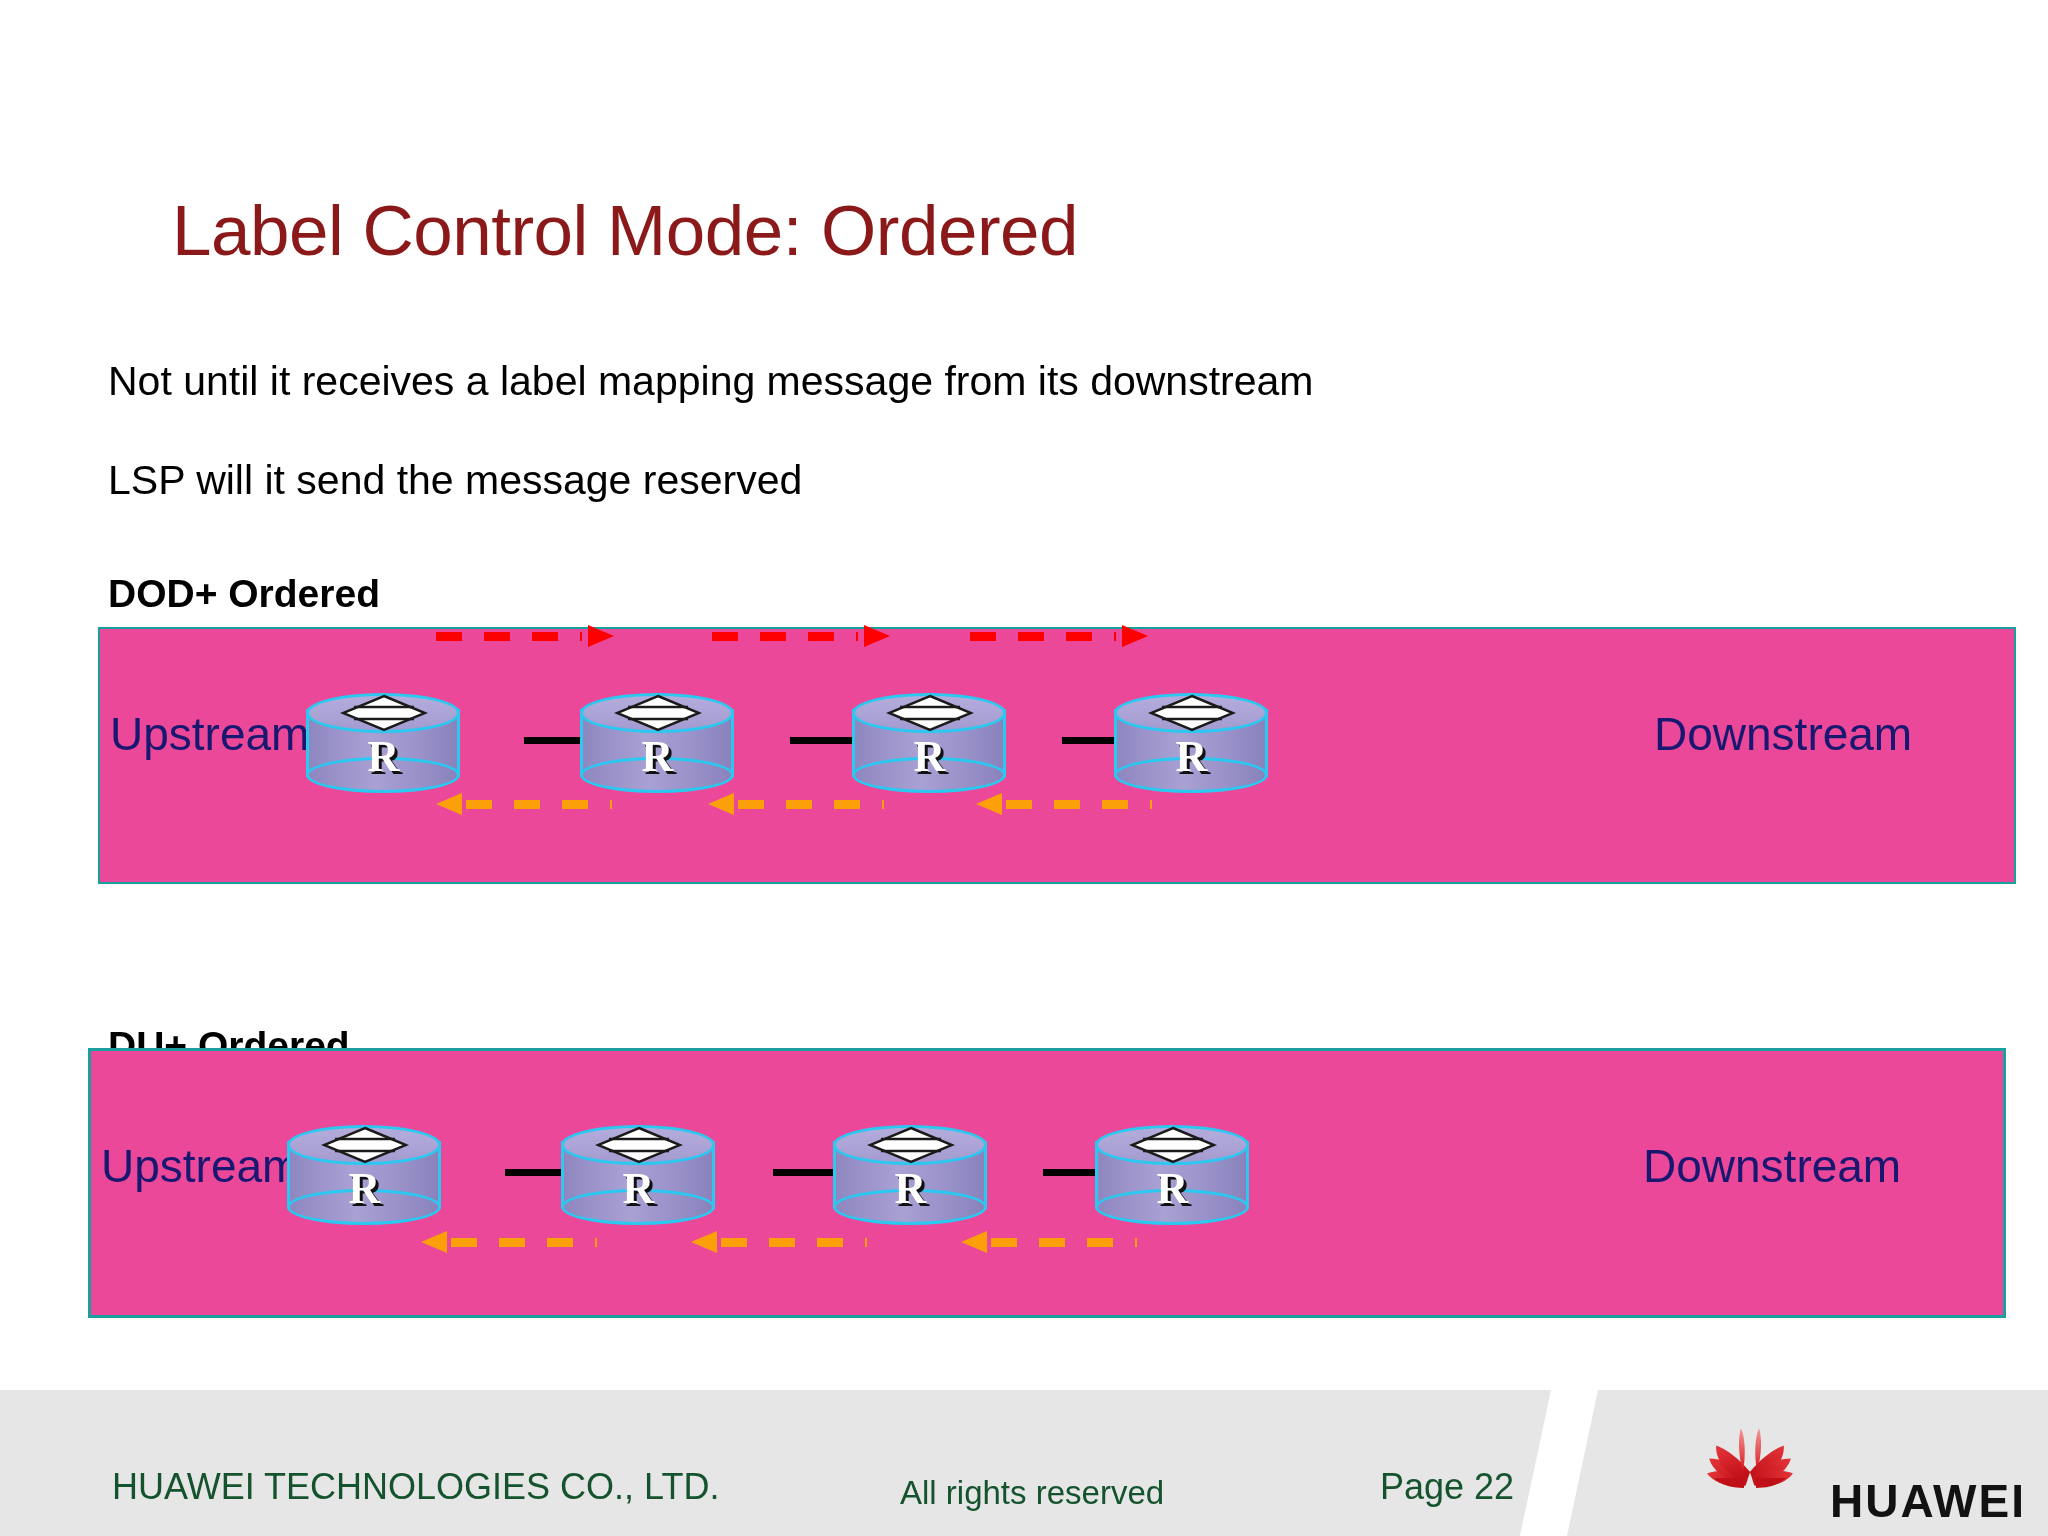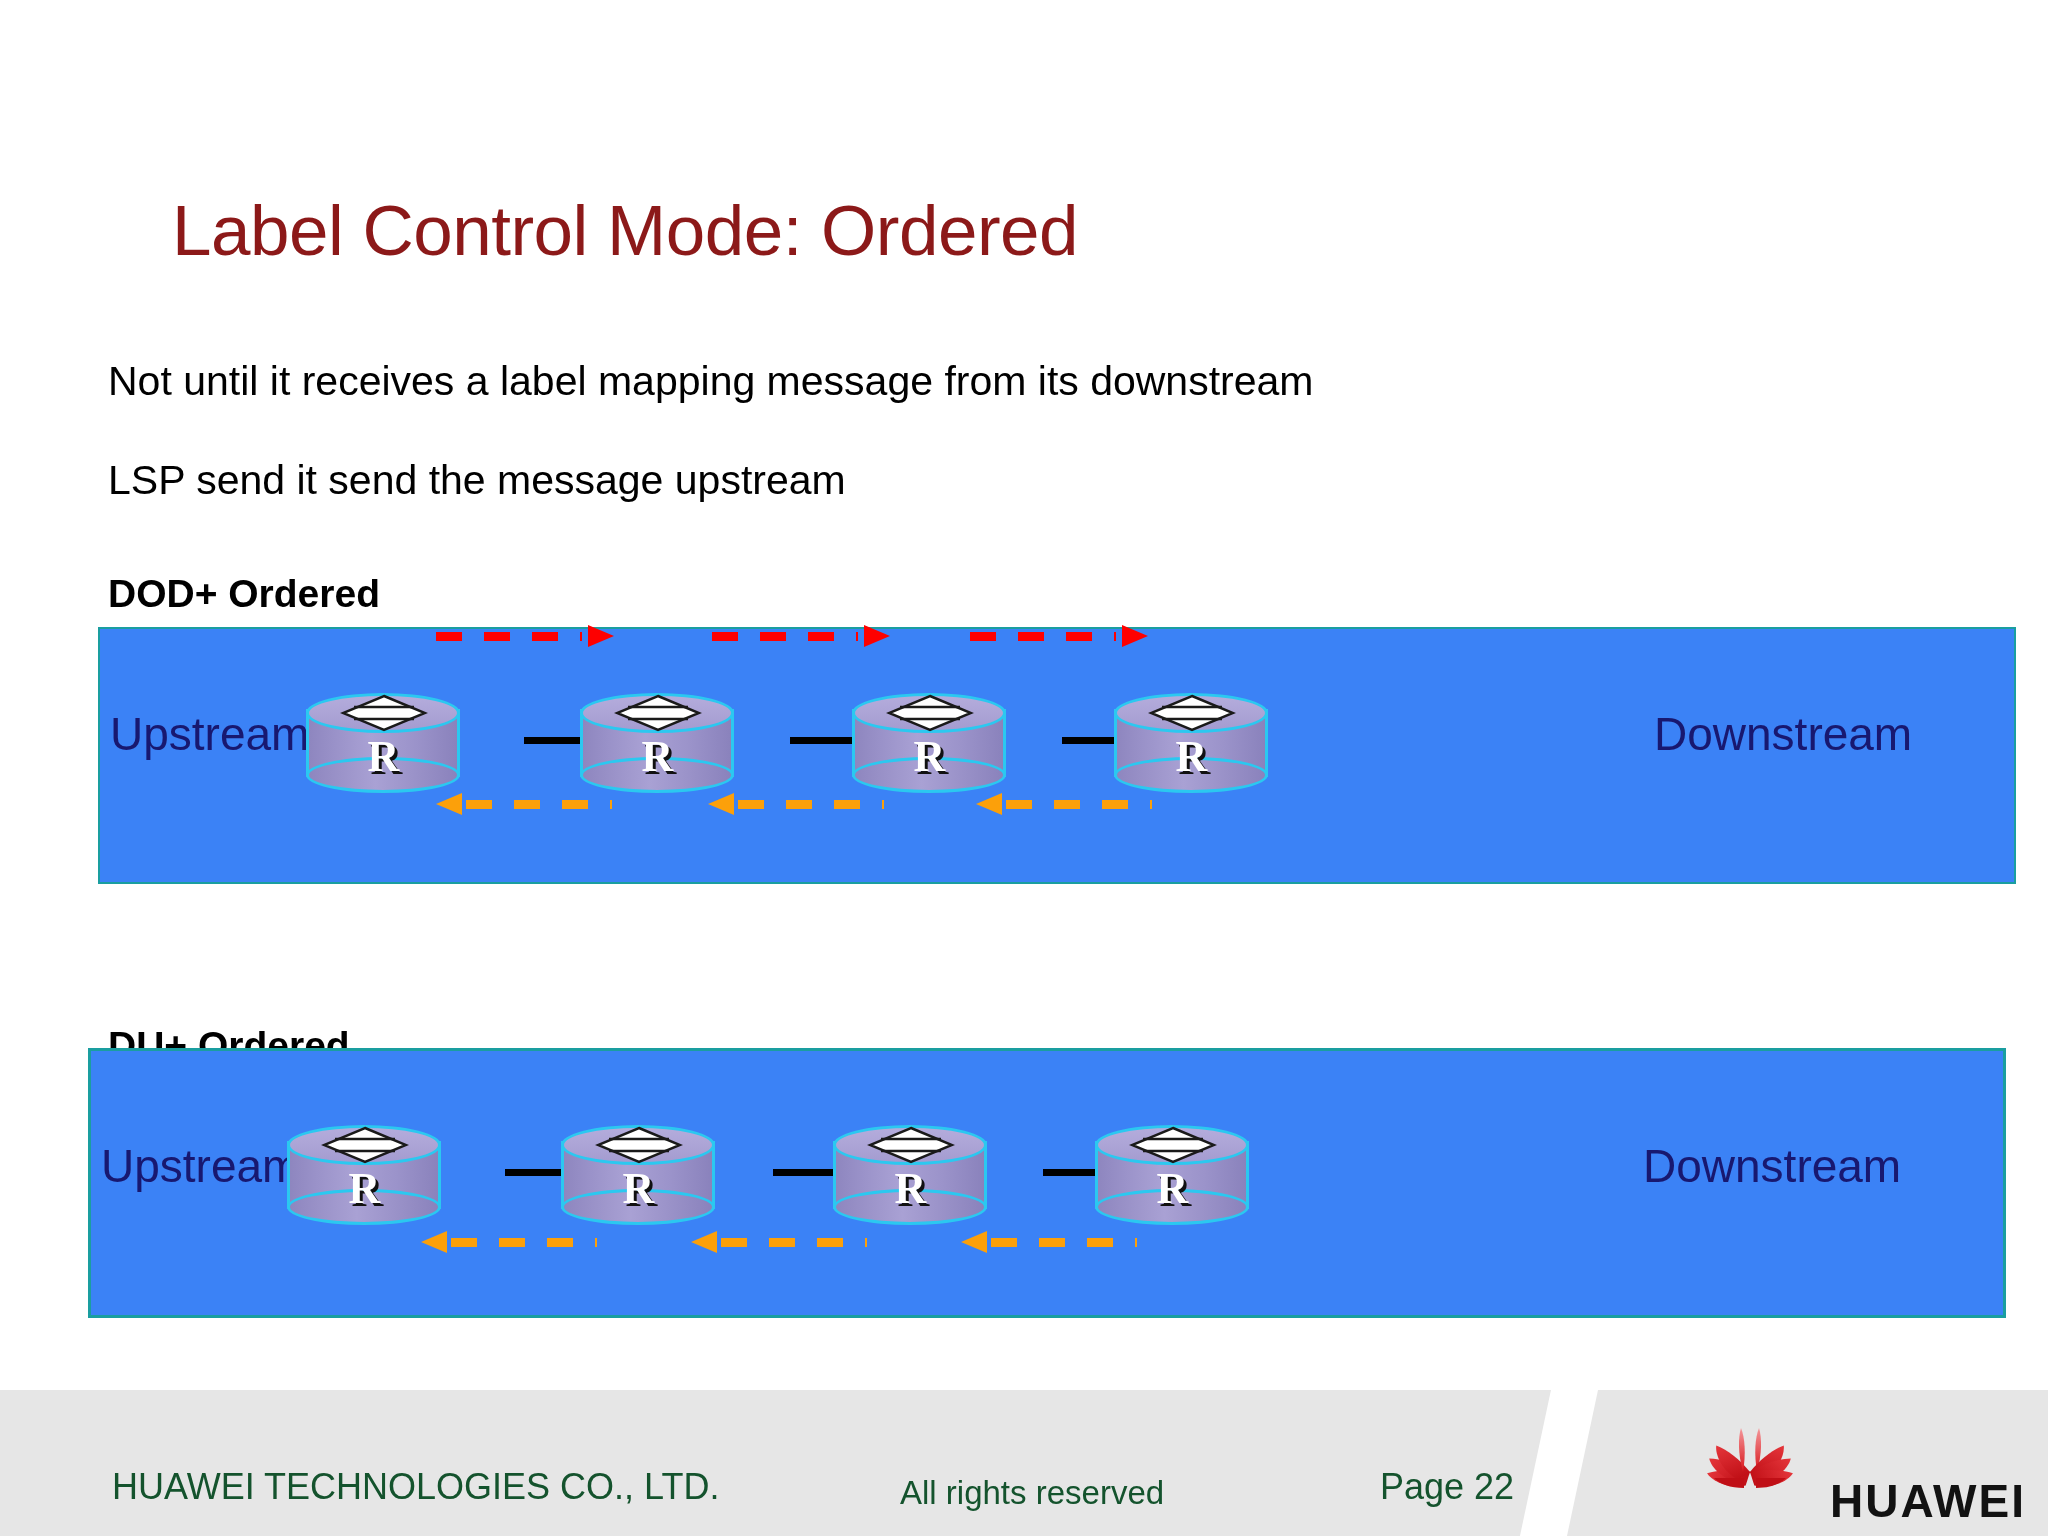--- a/index.html
+++ b/index.html
@@ -48,21 +48,21 @@
     font-weight: bold;
     color: #000000;
     white-space: nowrap;
   }
   #heading-dod { top: 572px; }
   #heading-du  { top: 1002px; margin-top: 22px; }
 
   
   .diagram-panel {
     position: absolute;
-    background: #3b82f6;
+    background: #ec4899;
     box-sizing: border-box;
   }
   #panel-dod {
     left: 98px;
     top: 627px;
     width: 1918px;
     height: 257px;
     border: 2px solid #1A9EA0;
   }
   #panel-du {
@@ -230,21 +230,21 @@
     white-space: nowrap;
     margin-top: 32px;
   }
 </style>
 </head>
 <body>
 
 <div id="slide-title">Label Control Mode: Ordered</div>
 
 <div class="body-line" id="body-line-1">Not until it receives a label mapping message from its downstream</div>
-<div class="body-line" id="body-line-2">LSP send it send the message upstream</div>
+<div class="body-line" id="body-line-2">LSP will it send the message reserved</div>
 
 <div class="section-heading" id="heading-dod">DOD+ Ordered</div>
 
 <div class="diagram-panel" id="panel-dod">
 
   <div class="side-label" style="left:10px; top:78px;">Upstream</div>
   <div class="side-label" style="left:1554px; top:78px;">Downstream</div>
 
   <div class="link-line" style="left:424px;  top:108px; width:160px;"></div>
   <div class="link-line" style="left:690px;  top:108px; width:160px;"></div>

